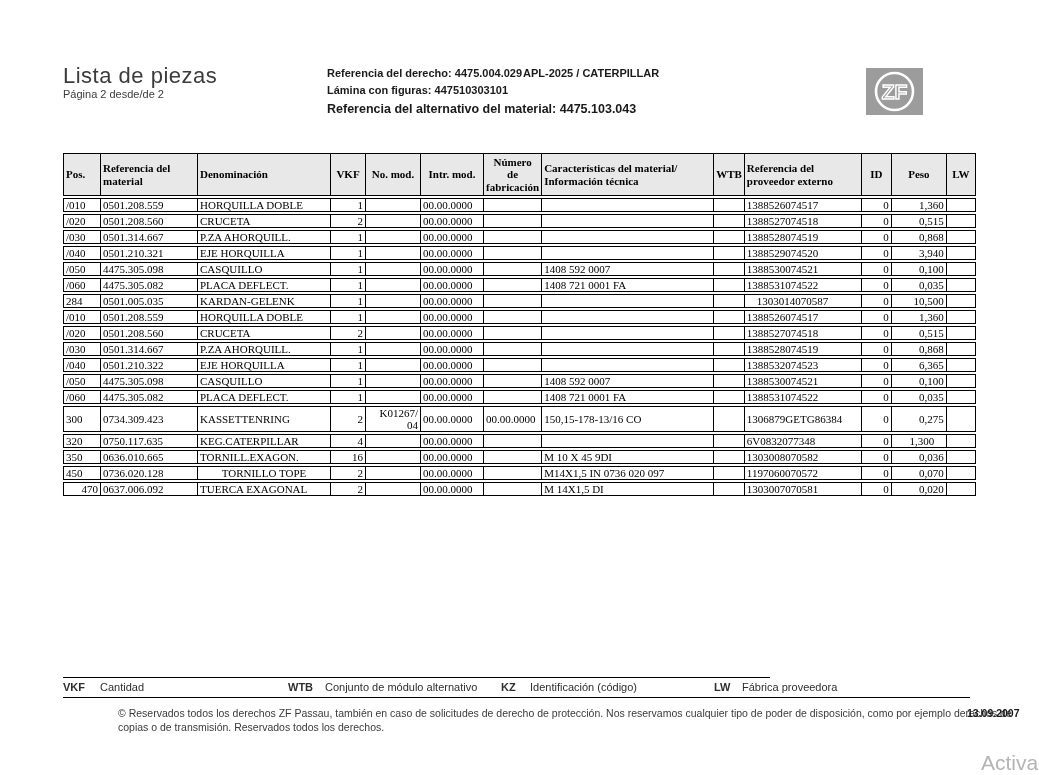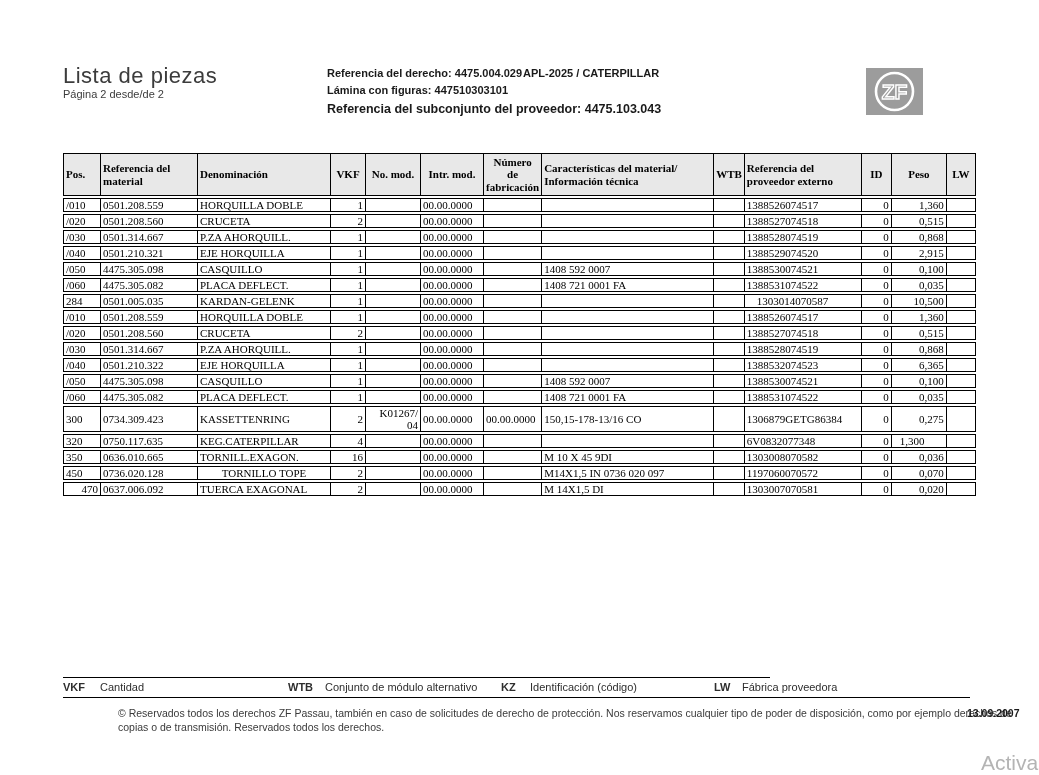--- a/index.html
+++ b/index.html
@@ -93,21 +93,21 @@
   <div class="info-block">
     <div class="info-line">
       <span>Referencia del derecho:</span>
       <span>4475.004.029</span><span class="mat-name">APL-2025 / CATERPILLAR</span>
     </div>
     <div class="info-line">
       <span>Lámina con figuras:</span>
       <span>447510303101</span>
     </div>
     <div class="info-line info-line-big">
-      <span>Referencia del subconjunto del proveedor:</span>
+      <span>Referencia del alternativo del material:</span>
       <span>4475.103.043</span>
     </div>
   </div>
 
   <div class="logo">
     <svg width="57" height="47" viewBox="0 0 57 47">
       <rect x="0" y="0" width="57" height="47" fill="var(--logo-gray, #9c9c9c)"></rect>
       <circle cx="28.5" cy="23.5" r="18.5" fill="none" stroke="#ffffff" stroke-width="2.6"></circle>
       <text x="28.5" y="31" font-size="21" font-weight="bold" text-anchor="middle" font-family="Liberation Sans, sans-serif" fill="var(--logo-gray, #9c9c9c)" stroke="#ffffff" stroke-width="1.4">ZF</text>
     </svg>
@@ -203,21 +203,21 @@
             <td style="text-align: left;">0501.210.321</td>
             <td style="text-align: left;">EJE HORQUILLA</td>
             <td style="text-align: right;">1</td>
             <td style="text-align: right;"></td>
             <td style="text-align: left;">00.00.0000</td>
             <td style="text-align: left;"></td>
             <td style="text-align: left;"></td>
             <td style="text-align: left;"></td>
             <td style="text-align: left;">1388529074520</td>
             <td style="text-align: right;">0</td>
-            <td style="text-align: right;">2,915</td>
+            <td style="text-align: right;">3,940</td>
             <td style="text-align: left;"></td>
           </tr>
           <tr>
             <td style="text-align: left;">/050</td>
             <td style="text-align: left;">4475.305.098</td>
             <td style="text-align: left;">CASQUILLO</td>
             <td style="text-align: right;">1</td>
             <td style="text-align: right;"></td>
             <td style="text-align: left;">00.00.0000</td>
             <td style="text-align: left;"></td>
@@ -369,21 +369,21 @@
             <td style="text-align: left;">0750.117.635</td>
             <td style="text-align: left;">KEG.CATERPILLAR</td>
             <td style="text-align: right;">4</td>
             <td style="text-align: right;"></td>
             <td style="text-align: left;">00.00.0000</td>
             <td style="text-align: left;"></td>
             <td style="text-align: left;"></td>
             <td style="text-align: left;"></td>
             <td style="text-align: left;">6V0832077348</td>
             <td style="text-align: right;">0</td>
-            <td style="text-align: left; padding-left: 8px;">1,300</td>
+            <td style="text-align: center; padding-left: 8px;">1,300</td>
             <td style="text-align: left;"></td>
           </tr>
           <tr>
             <td style="text-align: left;">350</td>
             <td style="text-align: left;">0636.010.665</td>
             <td style="text-align: left;">TORNILL.EXAGON.</td>
             <td style="text-align: right;">16</td>
             <td style="text-align: right;"></td>
             <td style="text-align: left;">00.00.0000</td>
             <td style="text-align: left;"></td>

